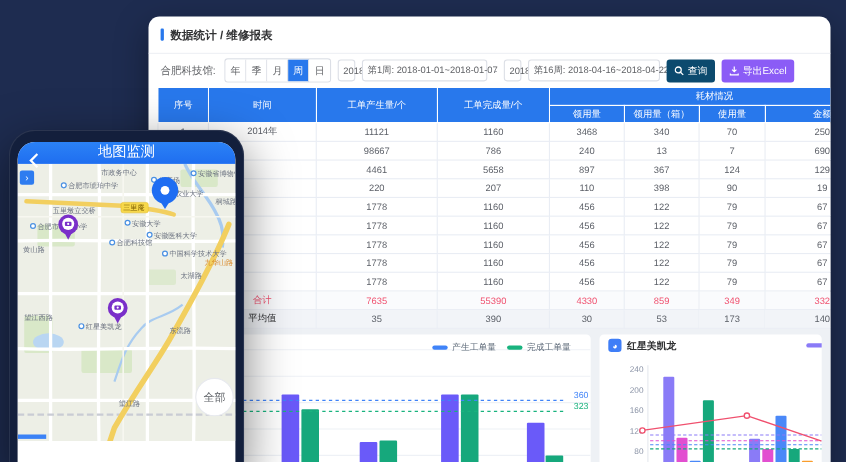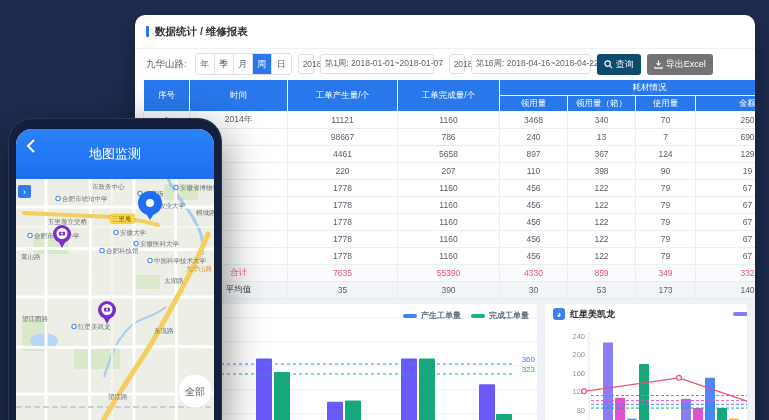--- a/index.html
+++ b/index.html
@@ -25,56 +25,56 @@
   .seg button.active { background:#2878ec; color:#fff; }
   .picker { height:20px; border:1px solid #dcdfe6; border-radius:3px; background:#fff;
             display:flex; align-items:center; padding:0 4px; gap:3px; font-size:8.5px; color:#606266;
             white-space:nowrap; }
   .picker.year { width:16px; justify-content:space-between; }
   .picker.week1 { width:114px; } .picker.week2 { width:120px; }
   .dash { font-size:9px; color:#909399; }
   .btn { height:21px; border:none; border-radius:3px; color:#fff; font-size:9px;
          display:flex; align-items:center; gap:3px; padding:0 7px; cursor:pointer; font-family:inherit; white-space:nowrap; }
   .btn.query { background:#0c4a6e; }
-  .btn.export { background:#737373; }
+  .btn.export { background:#8b5cf6; }
 
   
   .table-wrap { margin-left:8px; overflow:hidden; }
   table { border-collapse:collapse; table-layout:fixed; width:656px; }
   th,td { border:1px solid #e9edf4; font-size:8.5px; text-align:center; overflow:hidden; white-space:nowrap; }
   thead th { background:#2878ec; color:#fff; border-color:rgba(255,255,255,.35); font-weight:normal; height:16px; }
   tbody td { height:17px; color:#5a5e66; background:#fff; }
   tr.total-row td { background:#fafbfd; color:#f0506e; }
   tr.avg-row td { background:#f2f4f8; color:#5a5e66; }
   tr.avg-row td:nth-child(2) { color:#303133; }
 
   
   .charts-row { background:#eef1f5; padding:5px 8px 0 8px; display:flex; gap:8px; height:135px; }
   .chart-card { background:#fff; border-radius:4px 4px 0 0; position:relative; overflow:hidden; }
   .chart-card.left { width:394px; }
   .chart-card.right { width:202px; }
-  .legend { position:absolute; top:6px; right:8px; display:flex; gap:10px; z-index:2;font-weight:bold; }
+  .legend { position:absolute; top:6px; right:18px; display:flex; gap:10px; z-index:2; }
   .legend .item { display:flex; align-items:center; gap:4px; cursor:pointer; }
   .legend .mark { width:14px; height:4px; border-radius:2px; }
   .legend .txt { font-size:8px; color:#5f6b7a; }
   .rc-header { height:20px; display:flex; align-items:center; gap:5px; padding-left:8px; position:relative; }
   .rc-icon { width:12px; height:12px; background:#3f7ef7; border-radius:3px; color:#fff; font-size:8px;
              display:flex; align-items:center; justify-content:center; }
   .rc-title { font-size:9px; color:#303133; font-weight:bold; }
   .rc-legend-mark { position:absolute; right:-6px; top:8px; width:20px; height:4px; border-radius:2px; background:#8a7bf7; }
 
   
   .phone { position:absolute; left:8px; top:118px; width:214px; height:310px; z-index:5;
            background:#131f3c; border:1px solid rgba(255,255,255,.10); border-bottom:none;
            border-radius:24px 24px 0 0; box-shadow:0 14px 44px rgba(0,0,0,.5); }
   .screen { position:absolute; left:7px; right:7px; top:10px; bottom:0;
             background:#fff; border-radius:16px 16px 0 0; overflow:hidden;
             display:flex; flex-direction:column; }
-  .m-header { height:50px; background:linear-gradient(180deg,#2b82f6,#1f6ef0); color:#fff;
-              display:flex; align-items:center; justify-content:center; position:relative; flex:none; }
+  .m-header { height:20px; background:linear-gradient(180deg,#2b82f6,#1f6ef0); color:#fff;
+              display:flex; justify-content:center; position:relative; flex:none; }
   .m-title { font-size:13px; }
   .m-back { position:absolute; left:10px; top:9px; cursor:pointer; }
   .m-tabs { height:27px; display:flex; align-items:center; justify-content:space-around;
             background:#fff; border-bottom:1px solid #f0f0f0; flex:none; }
   .m-tab { font-size:10.5px; color:#4a4a4a; position:relative; cursor:pointer; padding:5px 0; }
   .m-tab.active { color:#2277f2; }
   .m-tab.active::after { content:""; position:absolute; left:50%; transform:translateX(-50%);
                          bottom:0; width:26px; height:2px; background:#2277f2; }
   .m-map { flex:1; overflow:hidden; }
   text { font-family:"Liberation Sans","DejaVu Sans",sans-serif; }
@@ -85,21 +85,21 @@
 <div class="stage">
 
   <div class="panel">
 
     <div class="panel-header">
       <span class="bar"></span>
       <span class="crumb">数据统计 / 维修报表</span>
     </div>
 
     <div class="filter-row">
-      <span class="filter-label">九华山路:</span>
+      <span class="filter-label">合肥科技馆:</span>
       <span class="seg" id="seg">
           <button>年</button>
           <button>季</button>
           <button>月</button>
           <button class="active">周</button>
           <button>日</button>
         </span>
       <span class="picker year">
         <span>2018</span>
         <svg width="8" height="8" viewBox="0 0 8 8">

